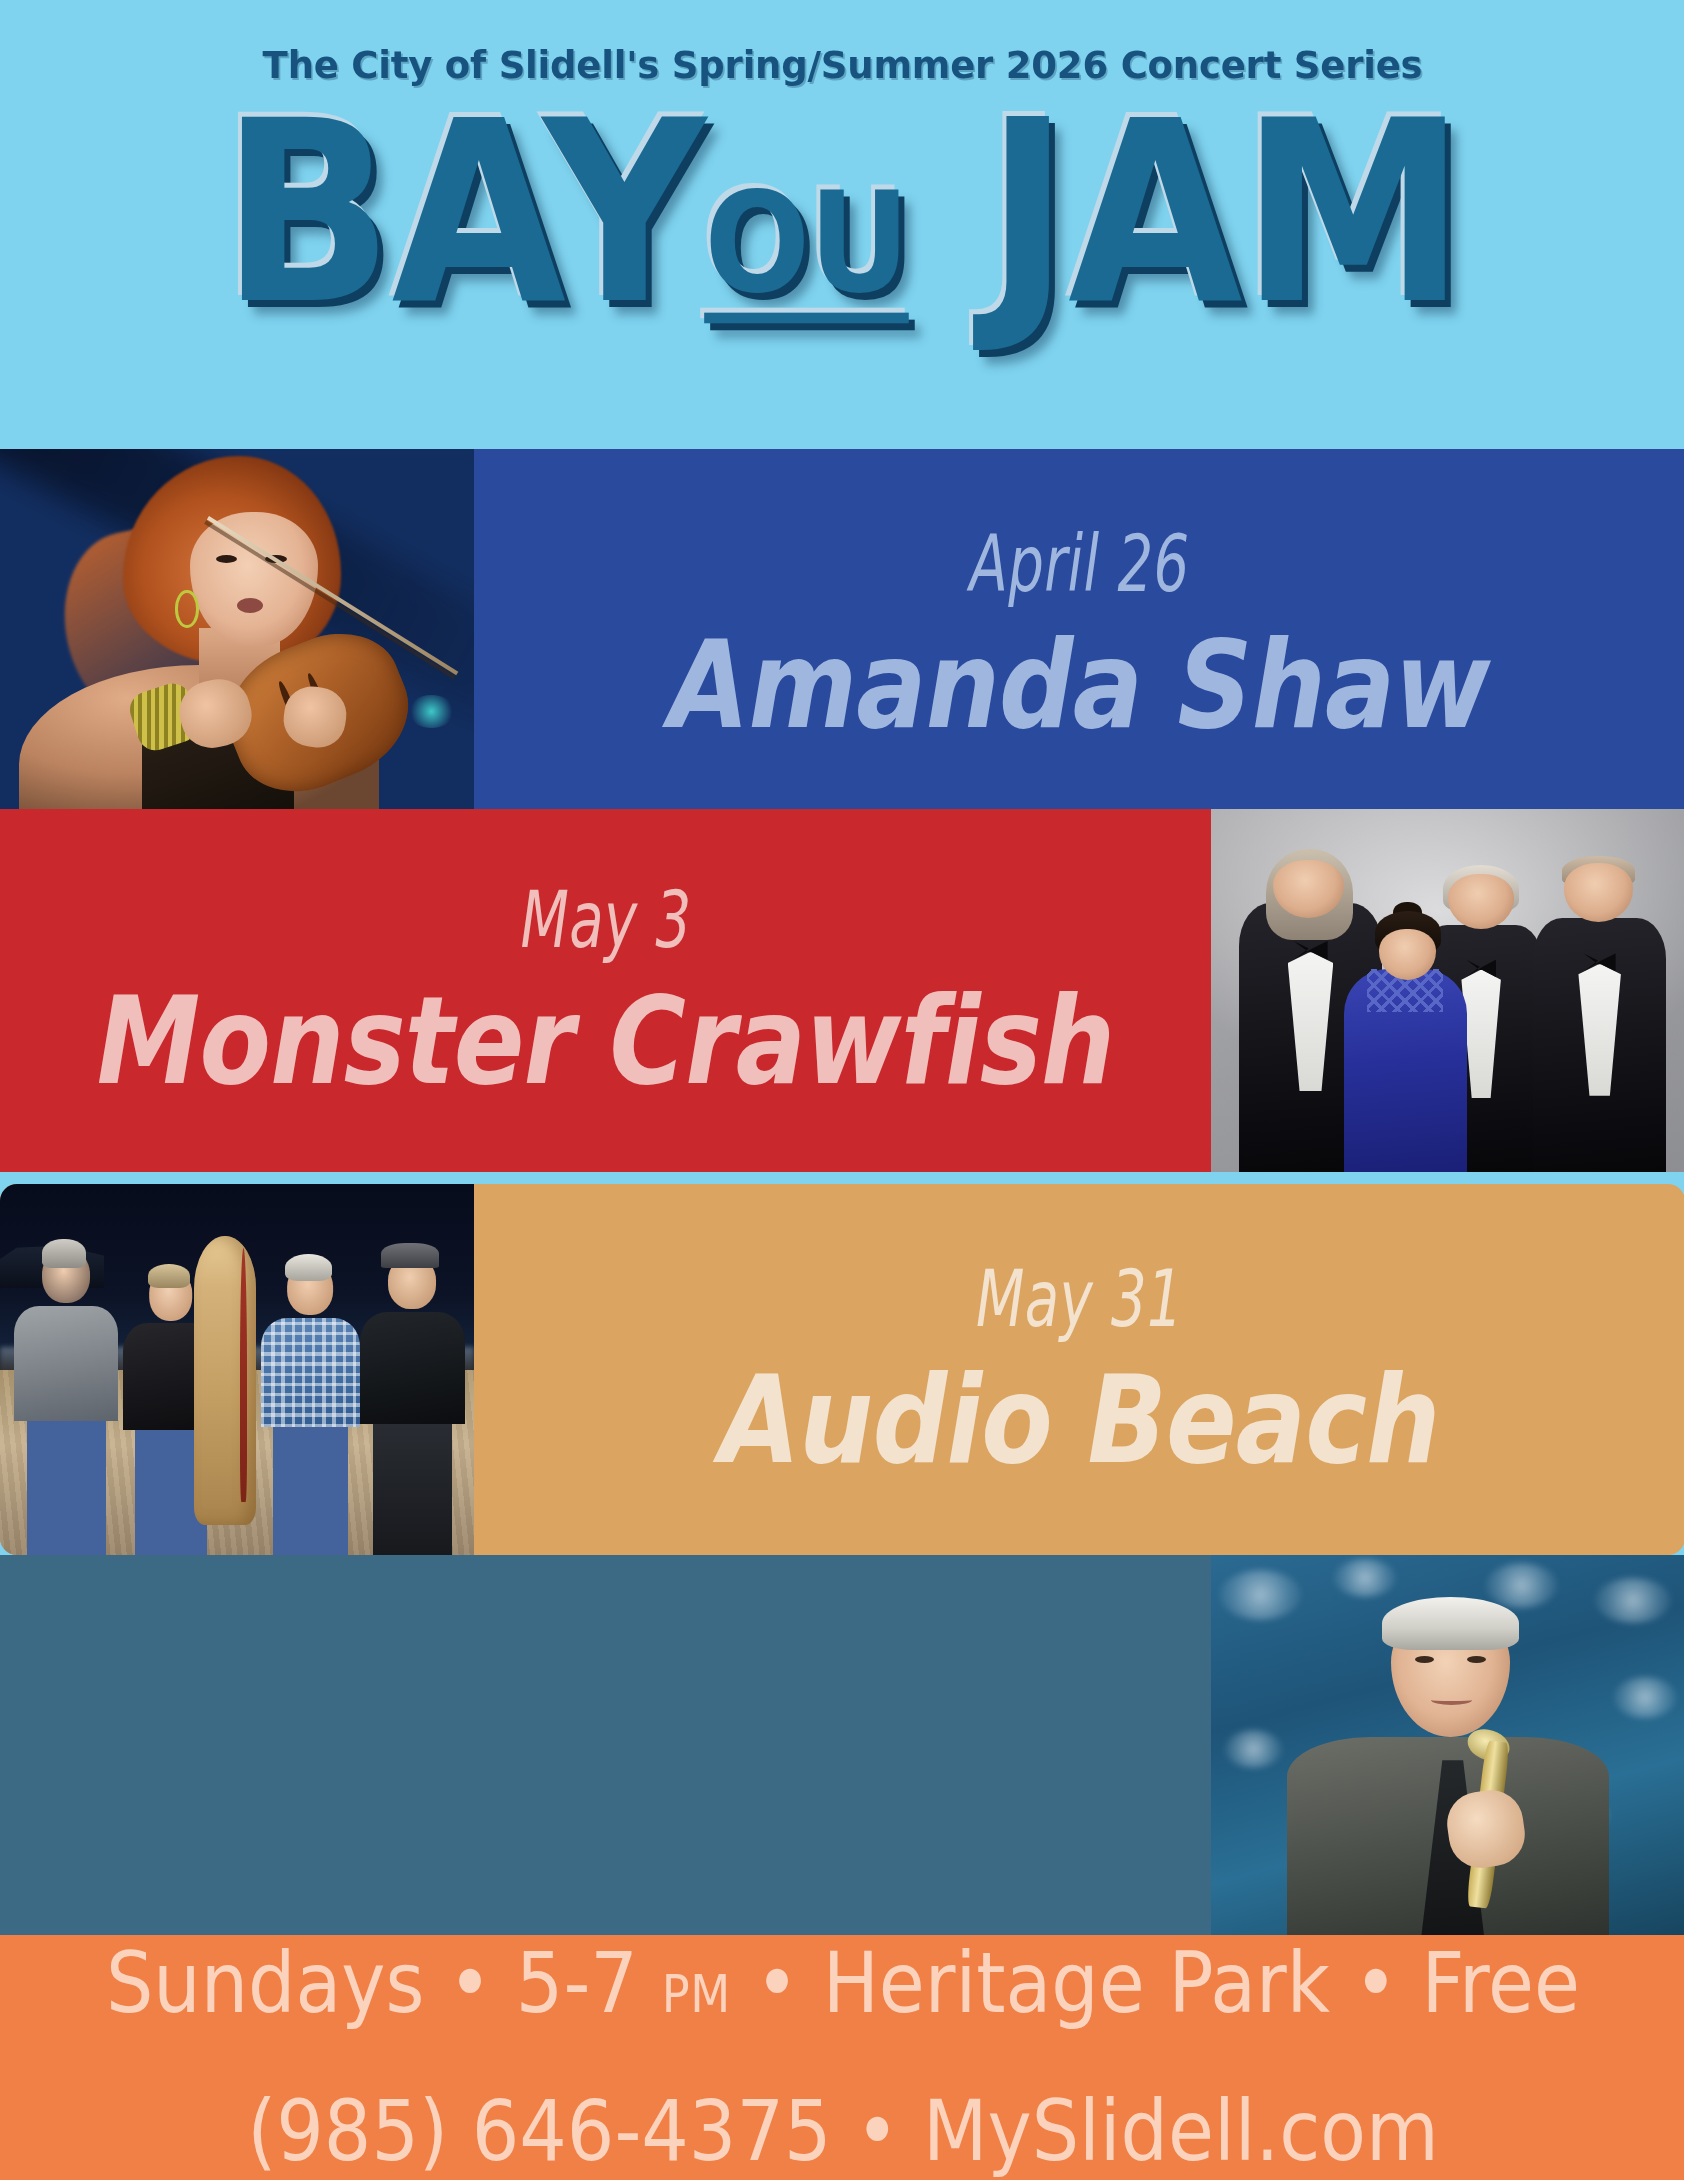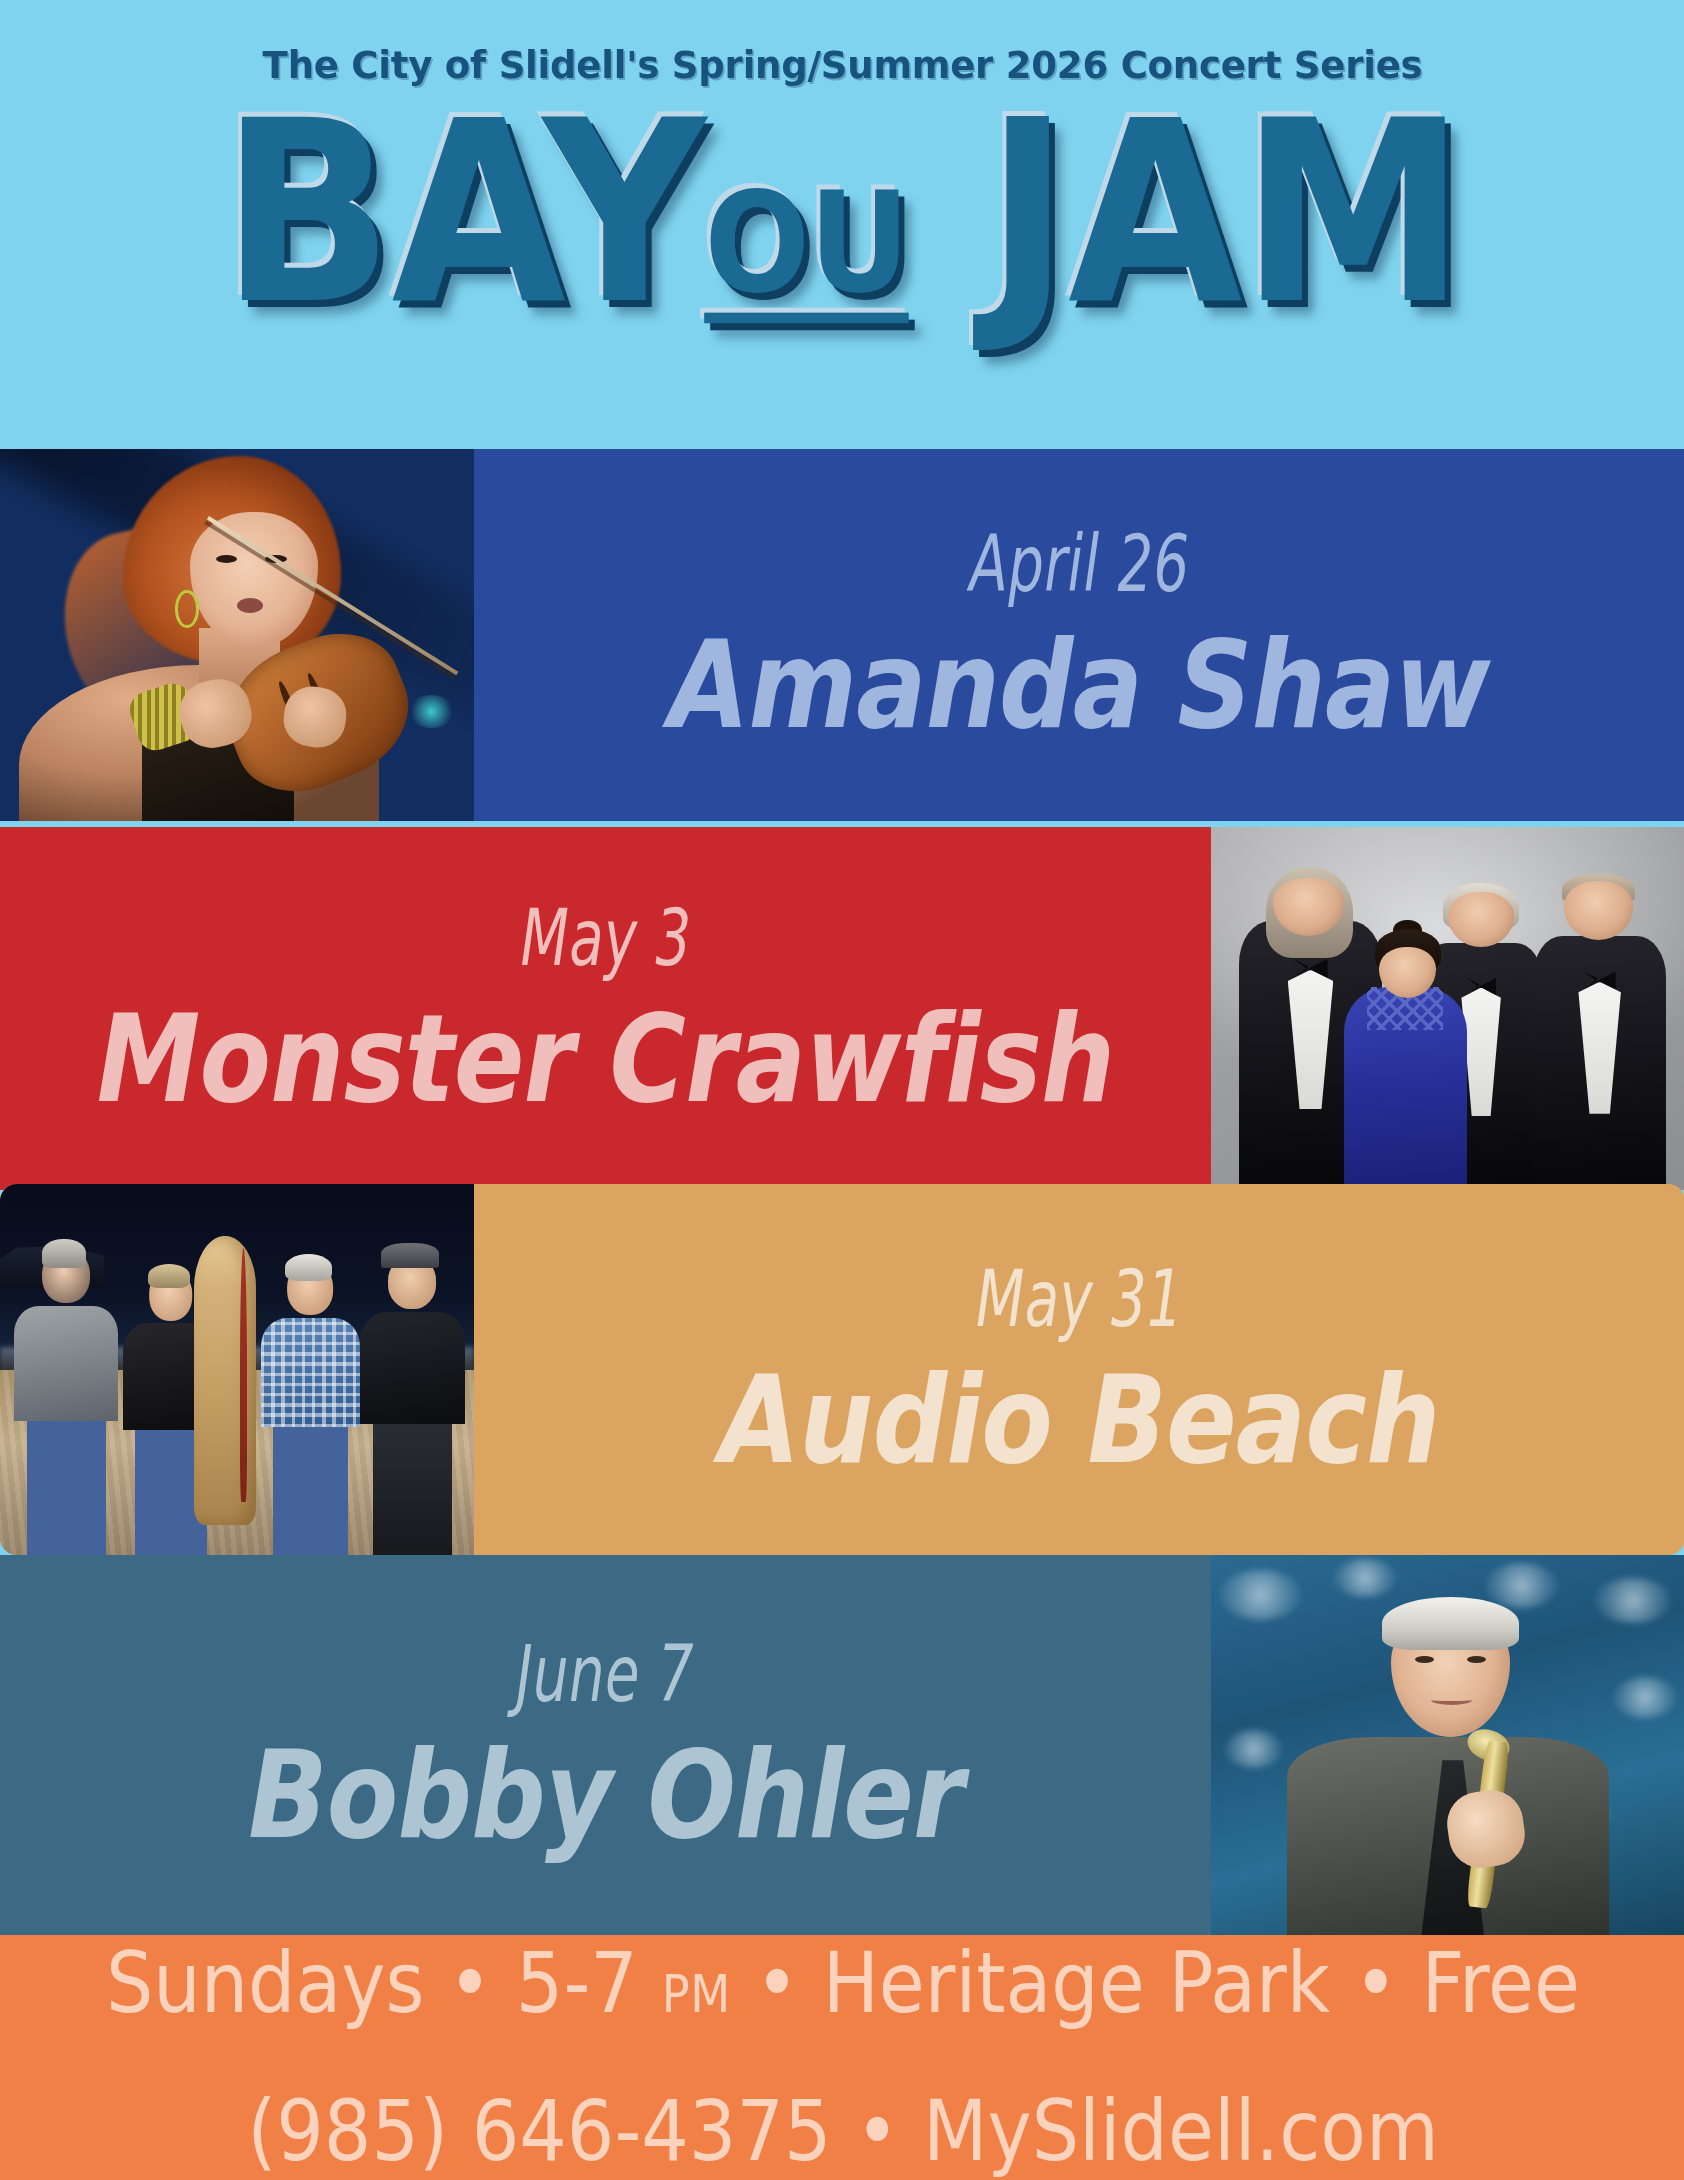--- a/index.html
+++ b/index.html
@@ -103,21 +103,21 @@
     font-size: 121px;
     line-height: 129px;
     letter-spacing: -0.9px;
     transform: scaleX(0.86);
     white-space: nowrap;
     margin-top: 12px;
   }
 
   
   #row1 { top: 449px;  height: 372px; background: #2A4A9E; }
-  #row2 { top: 827px;  height: 363px; background: #C9282D; }
+  #row2 { top: 809px;  height: 363px; background: #C9282D; }
   #row3 { top: 1184px; height: 371px; background: #DBA461; border-radius: 17px; }
   #row4 { top: 1555px; height: 380px; background: #3C6A85; }
   #row1 .ev-date, #row1 .ev-name { color: #9FB7DF; }
   #row2 .ev-date, #row2 .ev-name { color: #F0BEBB; }
   #row3 .ev-date, #row3 .ev-name { color: #F3E3CE; }
   #row4 .ev-date, #row4 .ev-name { color: #ADC5D3; }
 
   
   #footer {
     position: absolute; left: 0; top: 1935px;
@@ -585,24 +585,20 @@
           </div>
       </div>
     </div>
     <div class="row-text pad-left">
       <div class="ev-date">May 31</div>
       <div class="ev-name">Audio Beach</div>
     </div>
   </div>
 
   <div class="row" id="row4">
-    <div class="row-text pad-right">
-      <div class="ev-date">June 7</div>
-      <div class="ev-name">Bobby Ohler</div>
-    </div>
     <div class="row-photo right">
       <div class="ph" id="ph-bobby">
         <div class="bokeh bk1"></div>
         <div class="bokeh bk2"></div>
         <div class="bokeh bk3"></div>
         <div class="bokeh bk4"></div>
         <div class="bokeh bk5"></div>
         <div class="bokeh bk6"></div>
         <div class="bokeh bk7"></div>
         <div class="bokeh bk8"></div>

